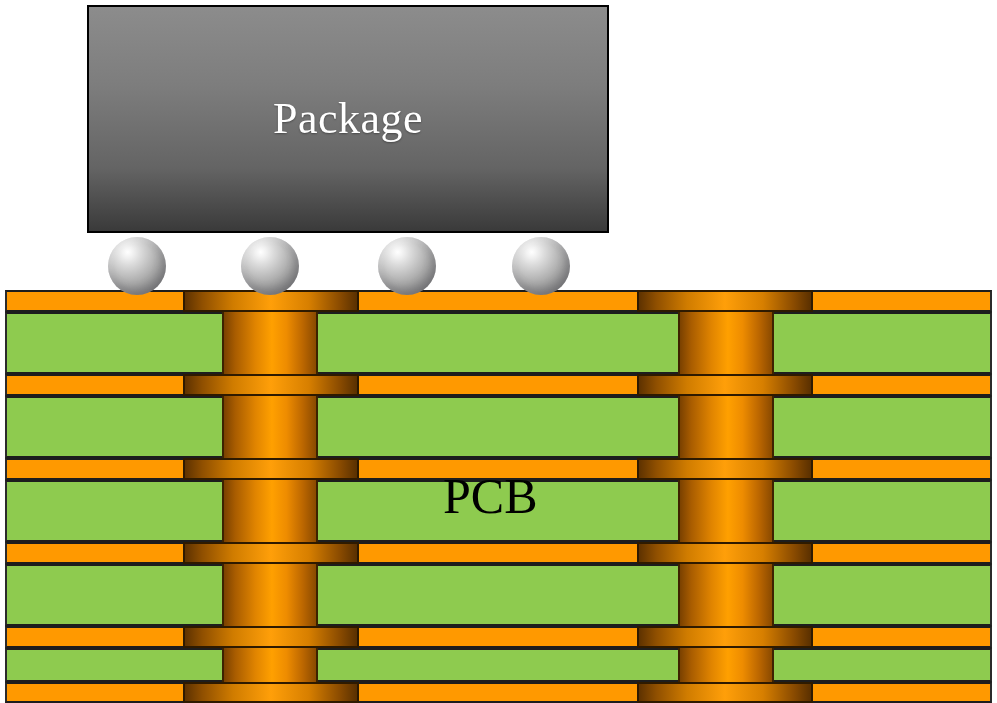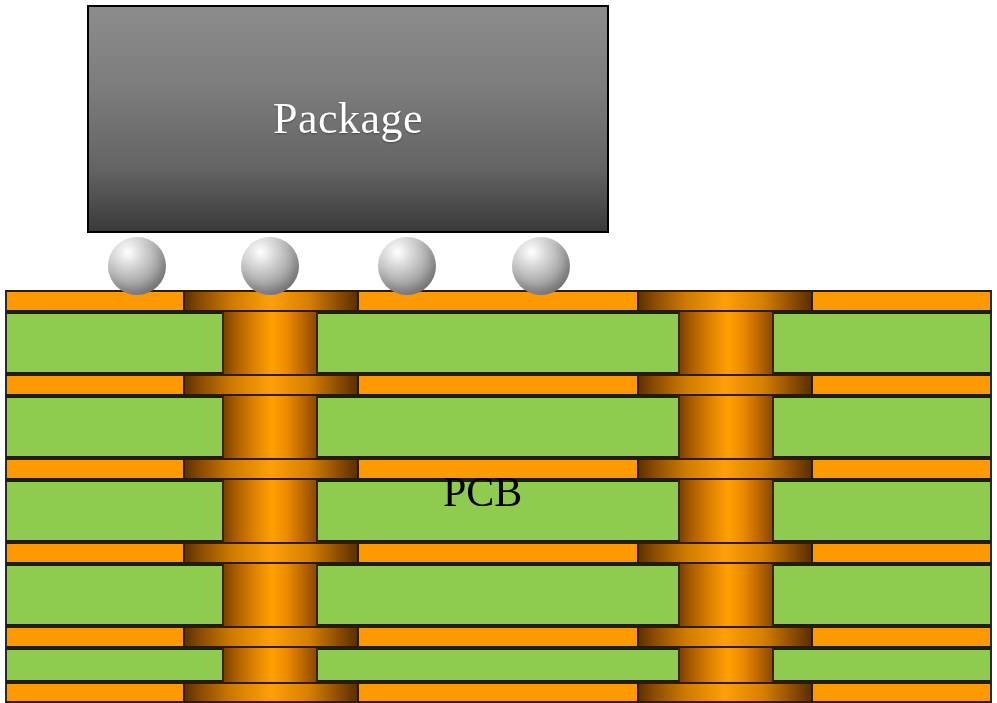--- a/index.html
+++ b/index.html
@@ -78,21 +78,21 @@
   .layer.side-edge {
     border-left: 2px solid #2b2b2b;
     border-right: 2px solid #2b2b2b;
   }
 
   
   .pcb-label {
     position: absolute;
     color: #000000;
     font-family: "Liberation Serif", serif;
-    font-size: 42px;
+    font-size: 50px;
     line-height: 1;
     user-select: none;
     white-space: nowrap;
   }
 
   
   .via-barrel {
     position: absolute;
     box-sizing: border-box;
     border-left: 2px solid #3d2200;

